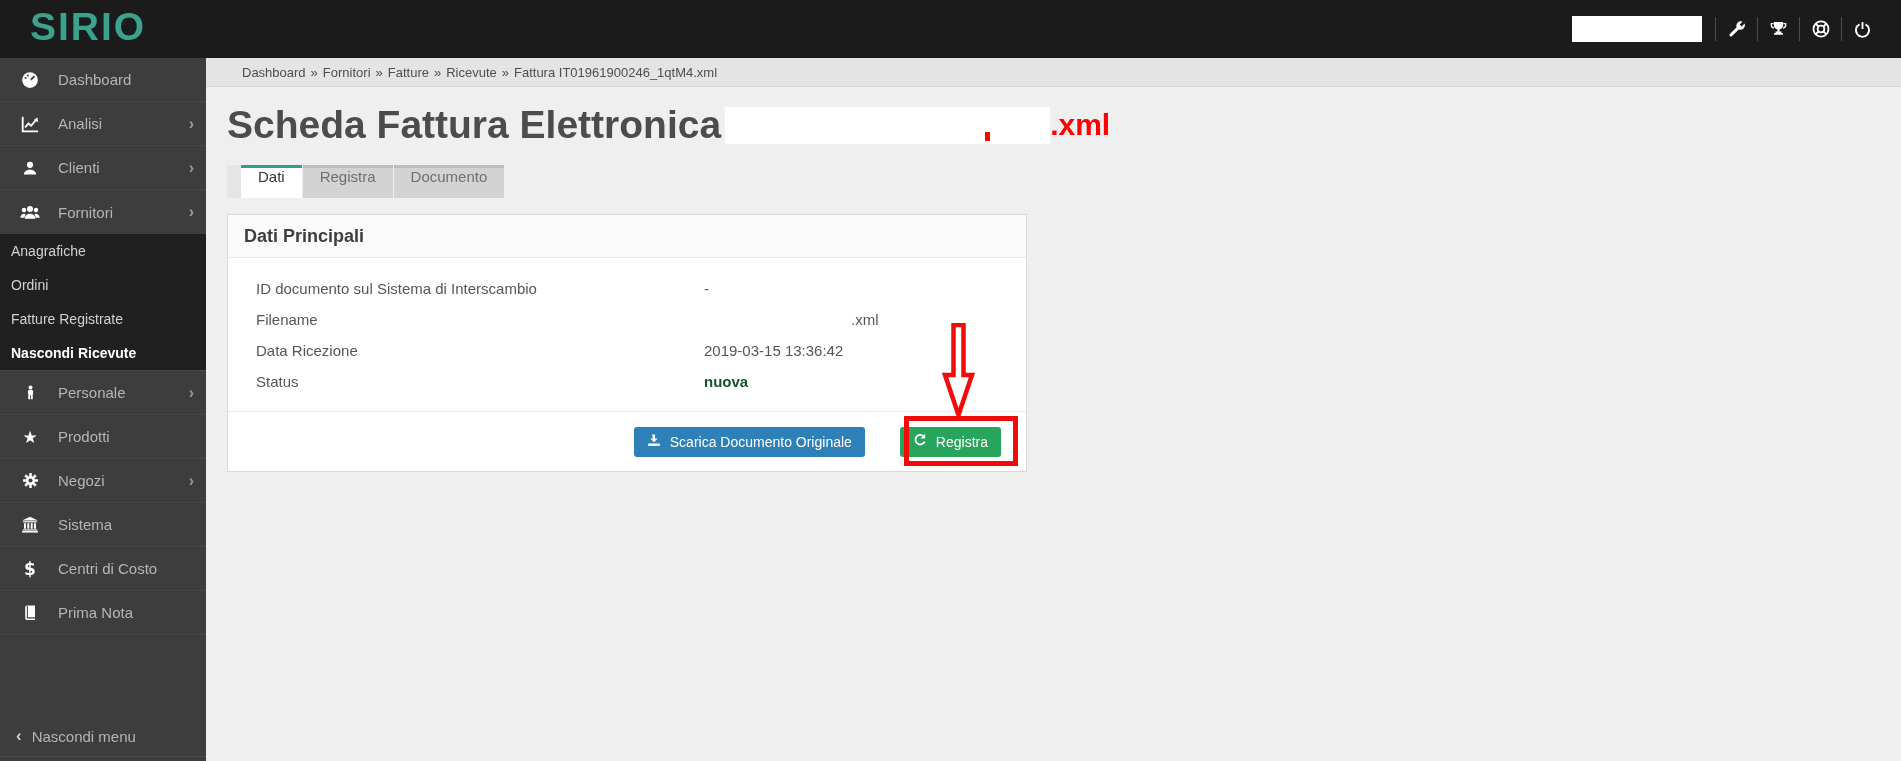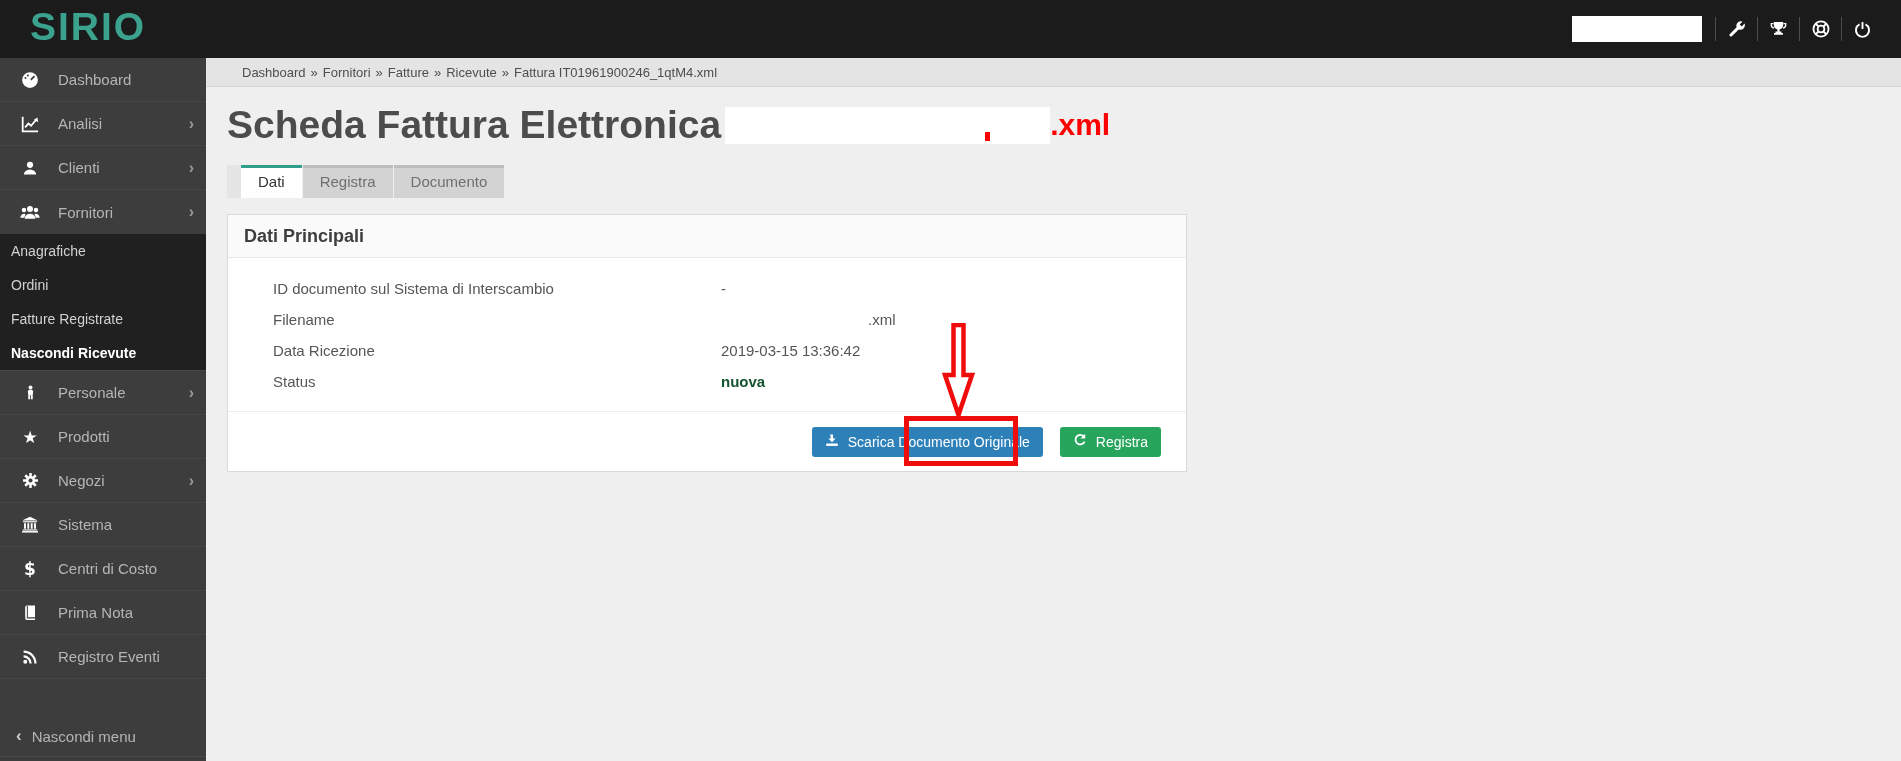--- a/index.html
+++ b/index.html
@@ -40,36 +40,36 @@
 
   .title-row { margin:16px 0 0 21px; height:46px; white-space:nowrap; }
   .page-title { display:inline-block; font-size:39px; font-weight:700; color:#4c4c4c; vertical-align:middle; }
   .title-redaction { display:inline-block; width:325px; height:37px; background:#ffffff;
                      vertical-align:middle; margin-left:4px; position:relative; }
   .red-tick { position:absolute; right:60px; bottom:3px; width:5px; height:9px; background:#ff0000; }
   .title-suffix { display:inline-block; font-size:30px; font-weight:700; color:#ff0000; vertical-align:middle; }
 
   .tabs { margin:16px 0 0 21px; display:flex; height:33px; }
   .tab-stub { width:14px; background:#e5e5e5; border-top:3px solid #e5e5e5; }
-  .tab { padding:8px 17px; display:flex; align-items:flex-end; font-size:15px; cursor:pointer; margin-right:1px; }
+  .tab { padding:0 17px; display:flex; align-items:flex-start; font-size:15px; cursor:pointer; margin-right:1px; }
   .tab.active { background:#ffffff; border-top:3px solid #2f9f8c; color:#333333; }
   .tab.inactive { background:#d3d3d3; border-top:3px solid #bdbdbd; color:#6f6f6f; }
 
-  .panel { margin:16px 0 0 21px; width:960px; background:#ffffff; border:1px solid #d9d9d9; position:relative; }
+  .panel { margin:16px 0 0 21px; width:800px; background:#ffffff; border:1px solid #d9d9d9; position:relative; }
   .panel-header { height:43px; display:flex; align-items:center; padding-left:16px;
                   background:#fafafa; border-bottom:1px solid #e8e8e8;
                   font-size:18px; font-weight:700; color:#3e3e3e; }
-  .panel-body { padding:15px 16px 14px 33px; }
+  .panel-body { padding:15px 16px 14px 16px; }
   .prow { display:flex; align-items:center; min-height:31px; font-size:15px; color:#565656; }
   .prow .lbl { width:460px; padding-left:12px; }
   .prow .val { display:flex; align-items:center; }
   .val-redaction { display:inline-block; width:147px; height:18px; background:#ffffff; }
   .val.bold { font-weight:700; color:#14532d; }
   .panel-footer { border-top:1px solid #ececec; height:60px; display:flex; align-items:center;
-                  justify-content:flex-end; padding-right:25px; gap:17px; }
+                  justify-content:flex-end; padding-right:25px; gap:35px; }
   .btn { height:30px; display:inline-flex; align-items:center; gap:9px; padding:0 13px;
          border-radius:3px; color:#ffffff; font-size:14px; border:none; cursor:pointer; white-space:nowrap; }
   .btn-blue { background:#2e80b9; }
   .btn-green { background:#28a55c; }
 
   .highlight-box { position:absolute; left:676px; top:201px; width:114px; height:50px;
                    border:5px solid #f10c0c; pointer-events:none; z-index:10; }
   .highlight-arrow { position:absolute; left:713px; top:108px; pointer-events:none; z-index:10; }
 </style>
 </head>
@@ -243,32 +243,20 @@
     <span class="ic">
       <svg width="16" height="16" viewBox="0 0 16 16">
           <path fill="#fff" d="M3.2 2.4 a1.8 1.8 0 0 1 1.8-1.8 H13 V12.2 H5 a1.8 1.8 0 0 0-1.8 1.8 z"></path>
           <path fill="#fff" d="M3.2 13.2 a1.8 1.8 0 0 0 1.8 1.8 H13 v-1.6 H5 a1 1 0 0 1 0-1.2 z"></path>
           <line x1="5.4" y1="1" x2="5.4" y2="12" stroke="#3d3d3d" stroke-width="1"></line>
         </svg>
     </span>
     <span>Prima Nota</span>
   </div>
 
-  <div class="side-item">
-    <span class="ic">
-      <svg width="16" height="16" viewBox="0 0 16 16">
-          <circle cx="3.3" cy="12.7" r="2" fill="#fff"></circle>
-          <g fill="none" stroke="#fff" stroke-width="2.2">
-            <path d="M1.6 7.4 a7 7 0 0 1 7 7"></path>
-            <path d="M1.6 2.6 a11.8 11.8 0 0 1 11.8 11.8"></path>
-          </g>
-        </svg>
-    </span>
-    <span>Registro Eventi</span>
-  </div>
 
   <div class="collapse-item">
     <span class="chl">‹</span>
     <span>Nascondi menu</span>
   </div>
 </div>
 
 <div class="main">
 
   <div class="breadcrumb">

